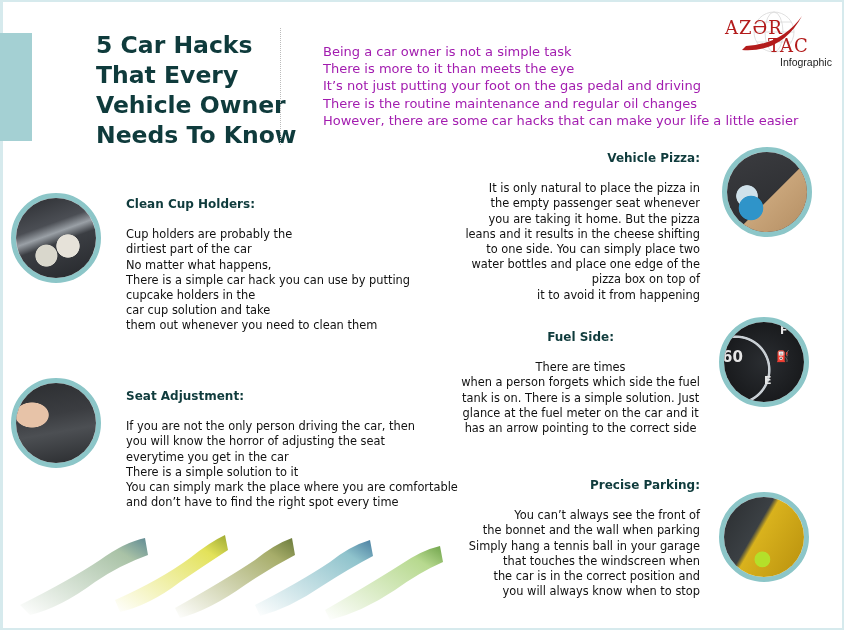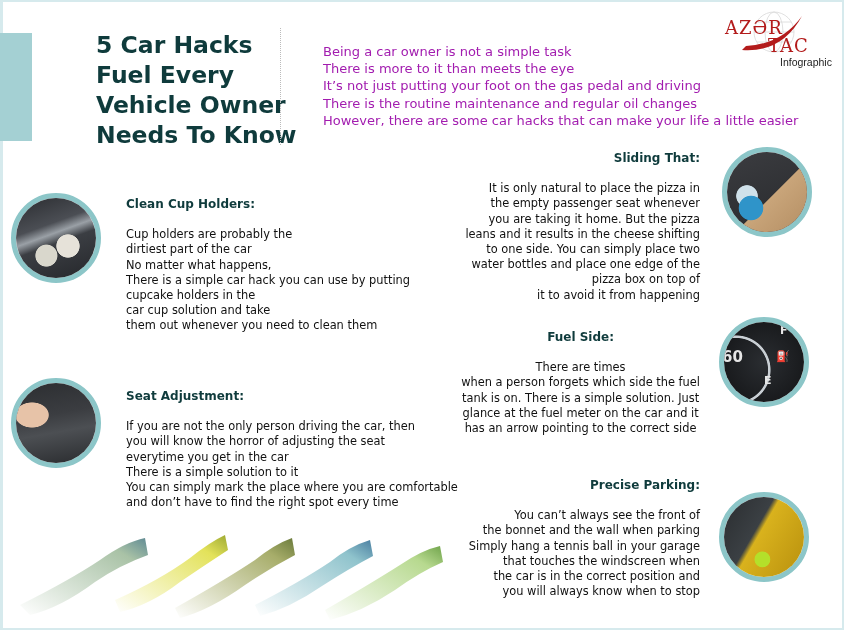--- a/index.html
+++ b/index.html
@@ -32,21 +32,21 @@
   .brush-wrap { position: absolute; left: 0; top: 520px; width: 470px; height: 108px; }
 </style>
 </head>
 <body>
 
 <div class="frame"></div>
 <div class="teal-bar"></div>
 
 <div class="title">
   <div>5 Car Hacks</div>
-  <div>Fuel Every</div>
+  <div>That Every</div>
   <div>Vehicle Owner</div>
   <div>Needs To Know</div>
 </div>
 
 <div class="divider"></div>
 
 <div class="intro">
   <div>Being a car owner is not a simple task</div>
   <div>There is more to it than meets the eye</div>
   <div>It’s not just putting your foot on the gas pedal and driving</div>
@@ -93,21 +93,21 @@
     <div>If you are not the only person driving the car, then</div>
     <div>you will know the horror of adjusting the seat</div>
     <div>everytime you get in the car</div>
     <div>There is a simple solution to it</div>
     <div>You can simply mark the place where you are comfortable</div>
     <div>and don’t have to find the right spot every time</div>
   </div>
 </div>
 
 <div class="sec-right" style="top:151px;">
-  <div class="h">Sliding That:</div>
+  <div class="h">Vehicle Pizza:</div>
   <div class="b">
     <div>It is only natural to place the pizza in</div>
     <div>the empty passenger seat whenever</div>
     <div>you are taking it home. But the pizza</div>
     <div>leans and it results in the cheese shifting</div>
     <div>to one side. You can simply place two</div>
     <div>water bottles and place one edge of the</div>
     <div>pizza box on top of</div>
     <div>it to avoid it from happening</div>
   </div>

